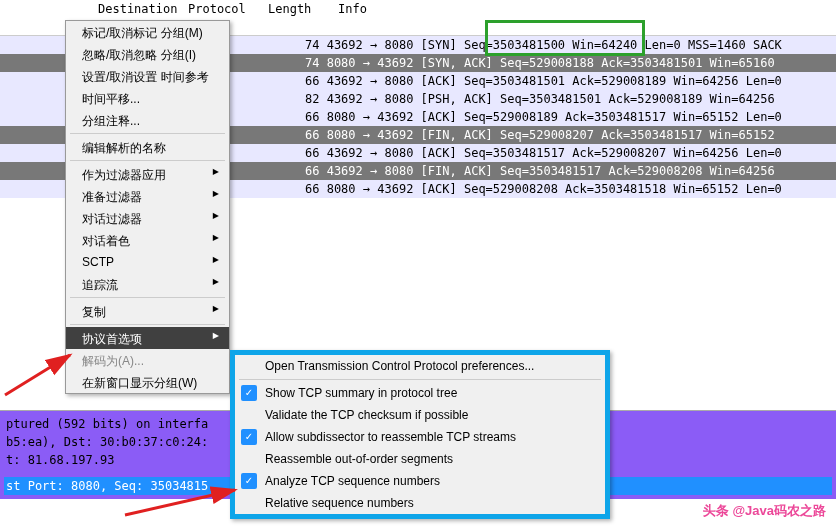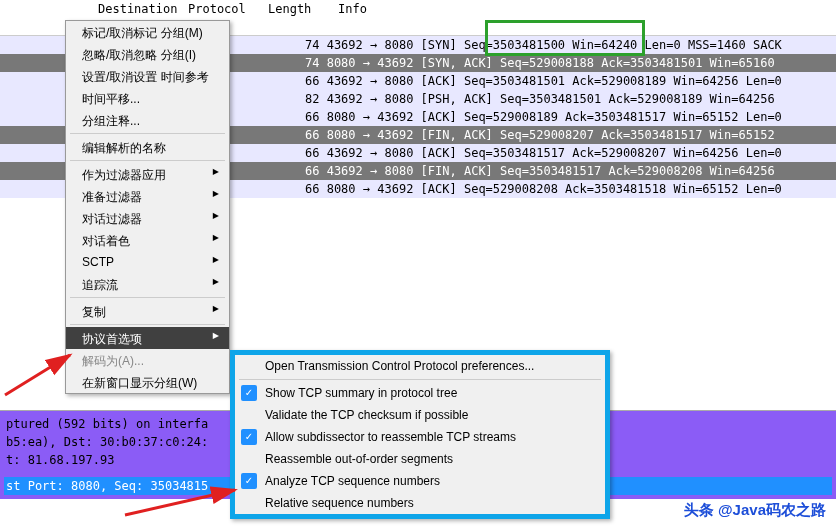--- a/index.html
+++ b/index.html
@@ -24,21 +24,21 @@
 .arrow::after { content: "▶"; font-size: 8px; }
 .submenu { position: absolute; left: 230px; top: 350px; width: 380px; background: #f0f0f0; border: 5px solid #0ea5e9; box-shadow: 2px 2px 4px rgba(0,0,0,0.3); z-index: 11; }
 .sub-item { padding: 4px 10px 4px 30px; display: flex; align-items: center; height: 22px; position: relative; cursor: default; }
 .check { position: absolute; left: 6px; width: 16px; height: 16px; background: #2090ff; color: #fff; text-align: center; line-height: 16px; font-size: 10px; border-radius: 2px; }
 .sub-arrow { margin-left: auto; font-size: 8px; }
 .bottom-detail { position: absolute; top: 410px; left: 0; right: 0; border-top: 1px solid #aaa; font-family: Consolas, monospace; font-size: 12px; padding: 4px; background: #8b5cf6; }
 .detail-1 { padding: 2px; }
 .detail-2 { background: #2090ff; color: #fff; padding: 2px; margin-top: 8px; }
 .highlight-box { position: absolute; left: 485px; top: 20px; width: 160px; height: 36px; border: 3px solid #2ca02c; z-index: 2; pointer-events: none; }
 .red-arrow { position: absolute; z-index: 15; pointer-events: none; }
-.watermark { position: absolute; right: 10px; bottom: 12px; font-size: 15px; font-weight: bold; color: #1d4ed8; text-shadow: 1px 1px 0 #fff, -1px -1px 0 #fff, 1px -1px 0 #fff, -1px 1px 0 #fff; z-index: 20; }
+.watermark { position: absolute; right: 10px; bottom: 12px; font-size: 13px; font-weight: bold; color: #ec4899; text-shadow: 1px 1px 0 #fff, -1px -1px 0 #fff, 1px -1px 0 #fff, -1px 1px 0 #fff; z-index: 20; }
 </style>
 </head>
 <body>
 
 <div class="header">
   <span class="col-dest">Destination</span>
   <span class="col-proto">Protocol</span>
   <span class="col-len">Length</span>
   <span class="col-info">Info</span>
 </div>

